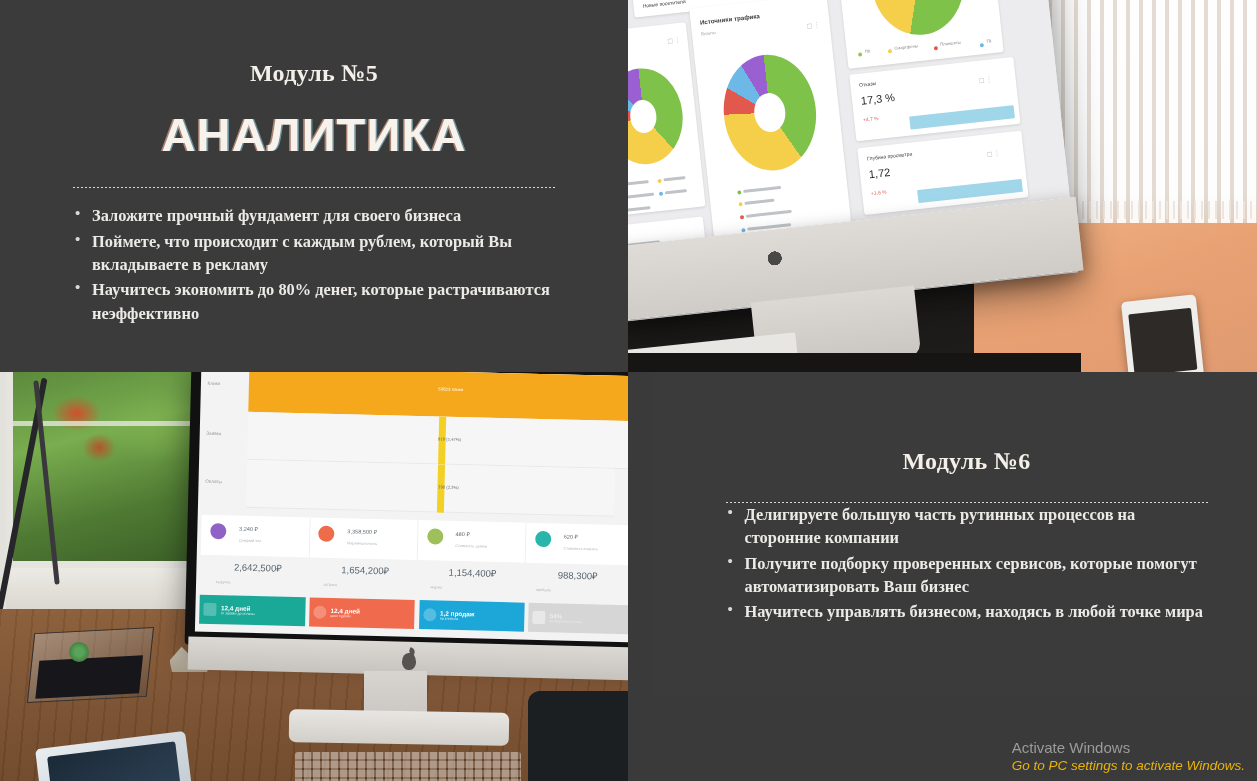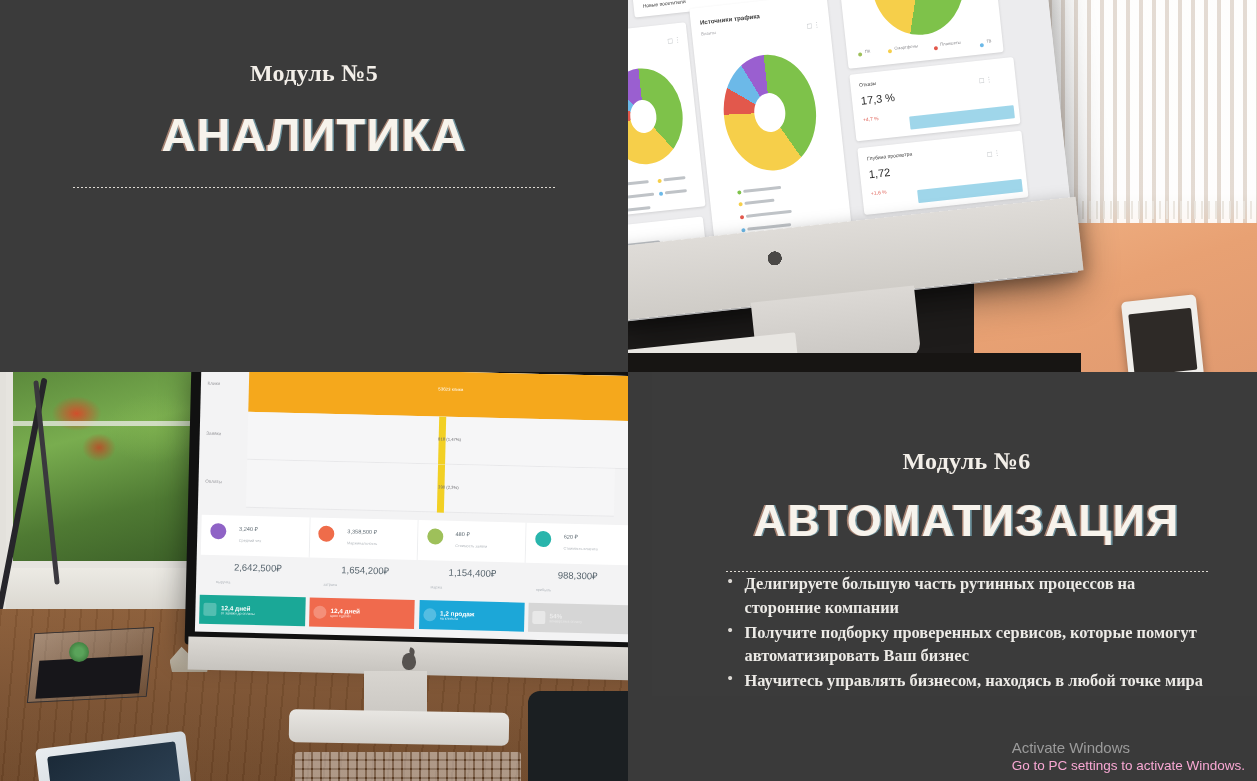--- a/index.html
+++ b/index.html
@@ -326,31 +326,36 @@
   }
   .bl-chair {
     position:absolute; right:-2%; top:78%; width:18%; height:24%;
     background:#1b1f22; border-radius:12px 0 0 0;
   }
 
   
   .watermark { position:absolute; right:12px; bottom:8px; text-align:left;
                font-family:"Liberation Sans", sans-serif; }
   .wm1 { font-size:15px; color:#9b9b9b; line-height:1.25; }
-  .wm2 { font-size:13.5px; color:#f9a8d4; }
+  .wm2 { font-size:13.5px; color:#eab308;font-style:italic; }
 </style>
 </head>
 <body>
 
 <div class="slide">
 
   <div class="q q-tl textpanel">
     <div class="module-no" style="margin-top:60px;">Модуль №5</div>
     <div class="module-title" style="margin-top:23px;">АНАЛИТИКА</div>
     <div class="divider" style="margin-top:28px;"></div>
+    <ul class="bullets" style="margin-top:16px; width:482px;">
+      <li>Заложите прочный фундамент для своего бизнеса</li>
+      <li>Поймете, что происходит с каждым рублем, который Вы вкладываете в рекламу</li>
+      <li>Научитесь экономить до 80% денег, которые растрачиваются неэффективно</li>
+    </ul>
   </div>
 
   <div class="q q-tr">
     <div class="photo-tr">
       <div class="tr-room"></div>
       <div class="tr-blinds"></div>
       <div class="tr-blind-shadow"></div>
       <div class="tr-chain"></div>
       <div class="tr-deskwood"></div>
 
@@ -540,21 +545,20 @@
       <div class="bl-apple"></div>
       <div class="bl-stand"></div>
       <div class="bl-base"></div>
       <div class="bl-kbd"></div>
       <div class="bl-chair"></div>
     </div>
   </div>
 
   <div class="q q-br textpanel">
     <div class="module-no" style="margin-top:76px;">Модуль №6</div>
-    <div class="module-title small" style="margin-top:22px;">АВТОМАТИЗАЦИЯ</div>
     <div class="divider" style="margin-top:27px;"></div>
     <ul class="bullets" style="width:482px;">
       <li>Делигируете большую часть рутинных процессов на сторонние компании</li>
       <li>Получите подборку проверенных сервисов, которые помогут автоматизировать Ваш бизнес</li>
       <li>Научитесь управлять бизнесом, находясь в любой точке мира</li>
     </ul>
   </div>
 
   <div class="watermark">
     <div class="wm1">Activate Windows</div>

